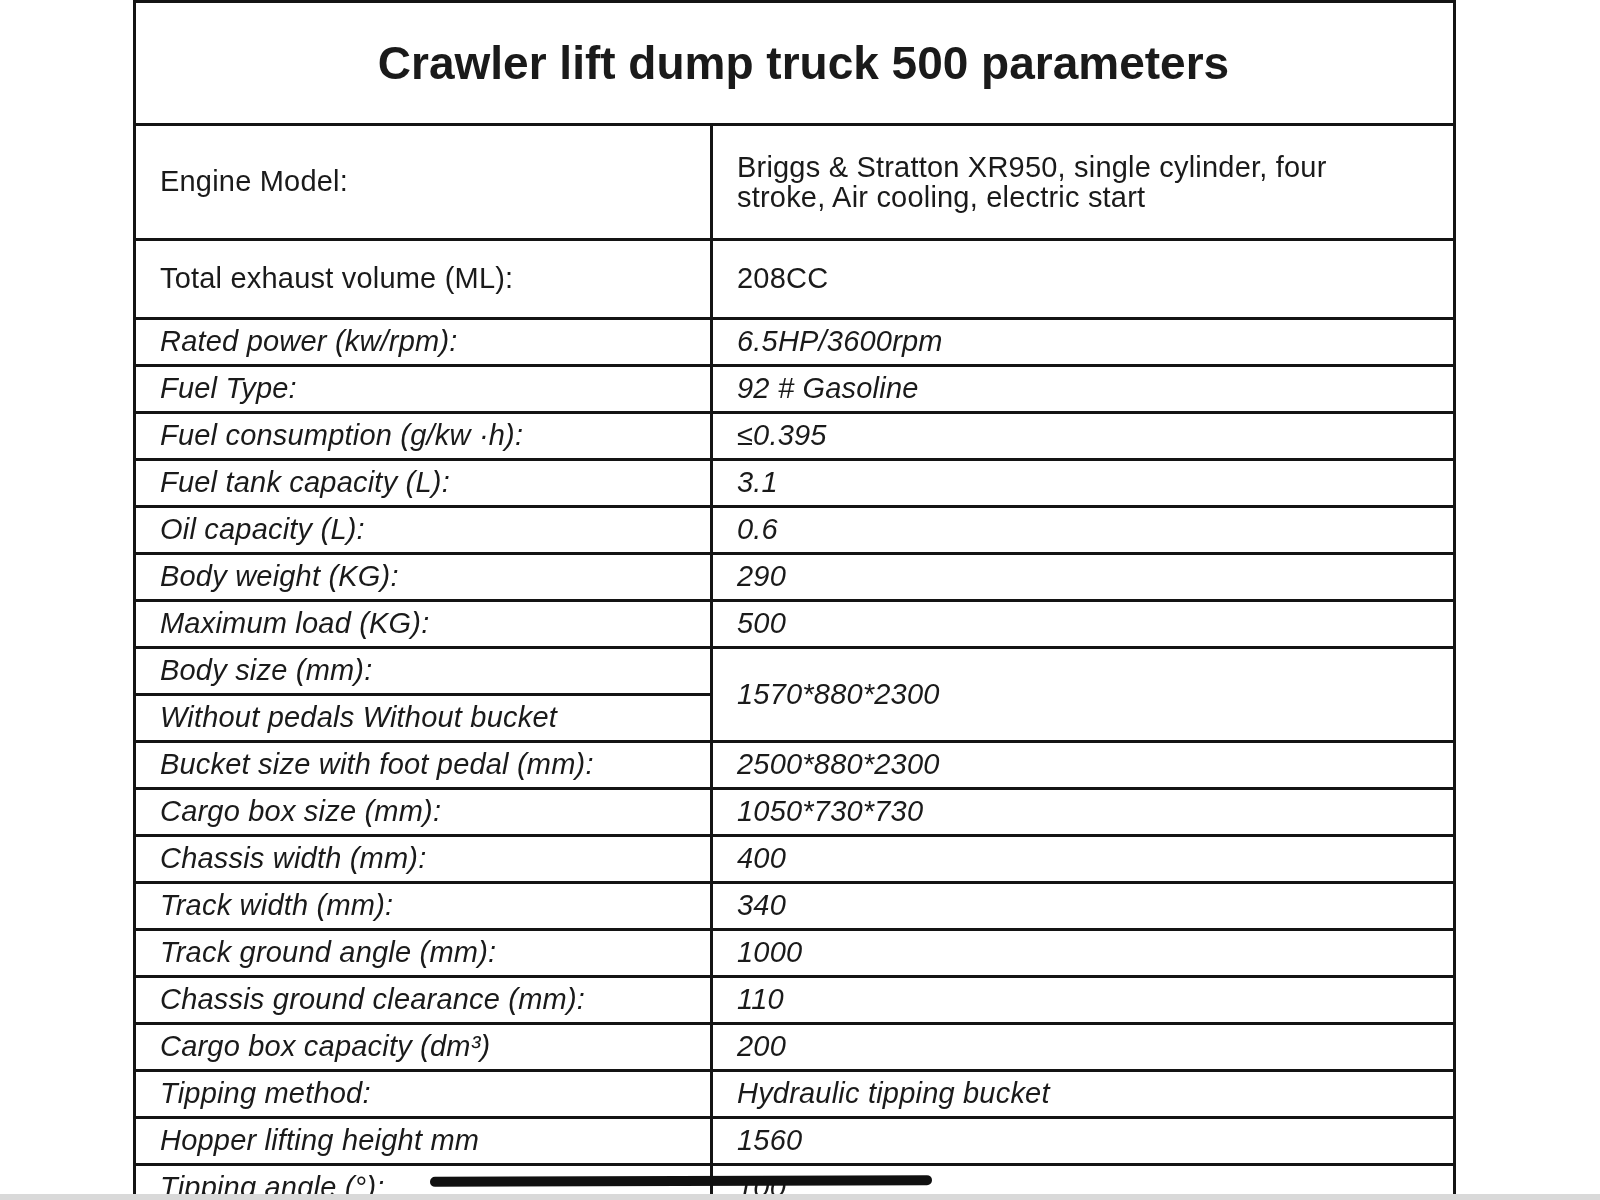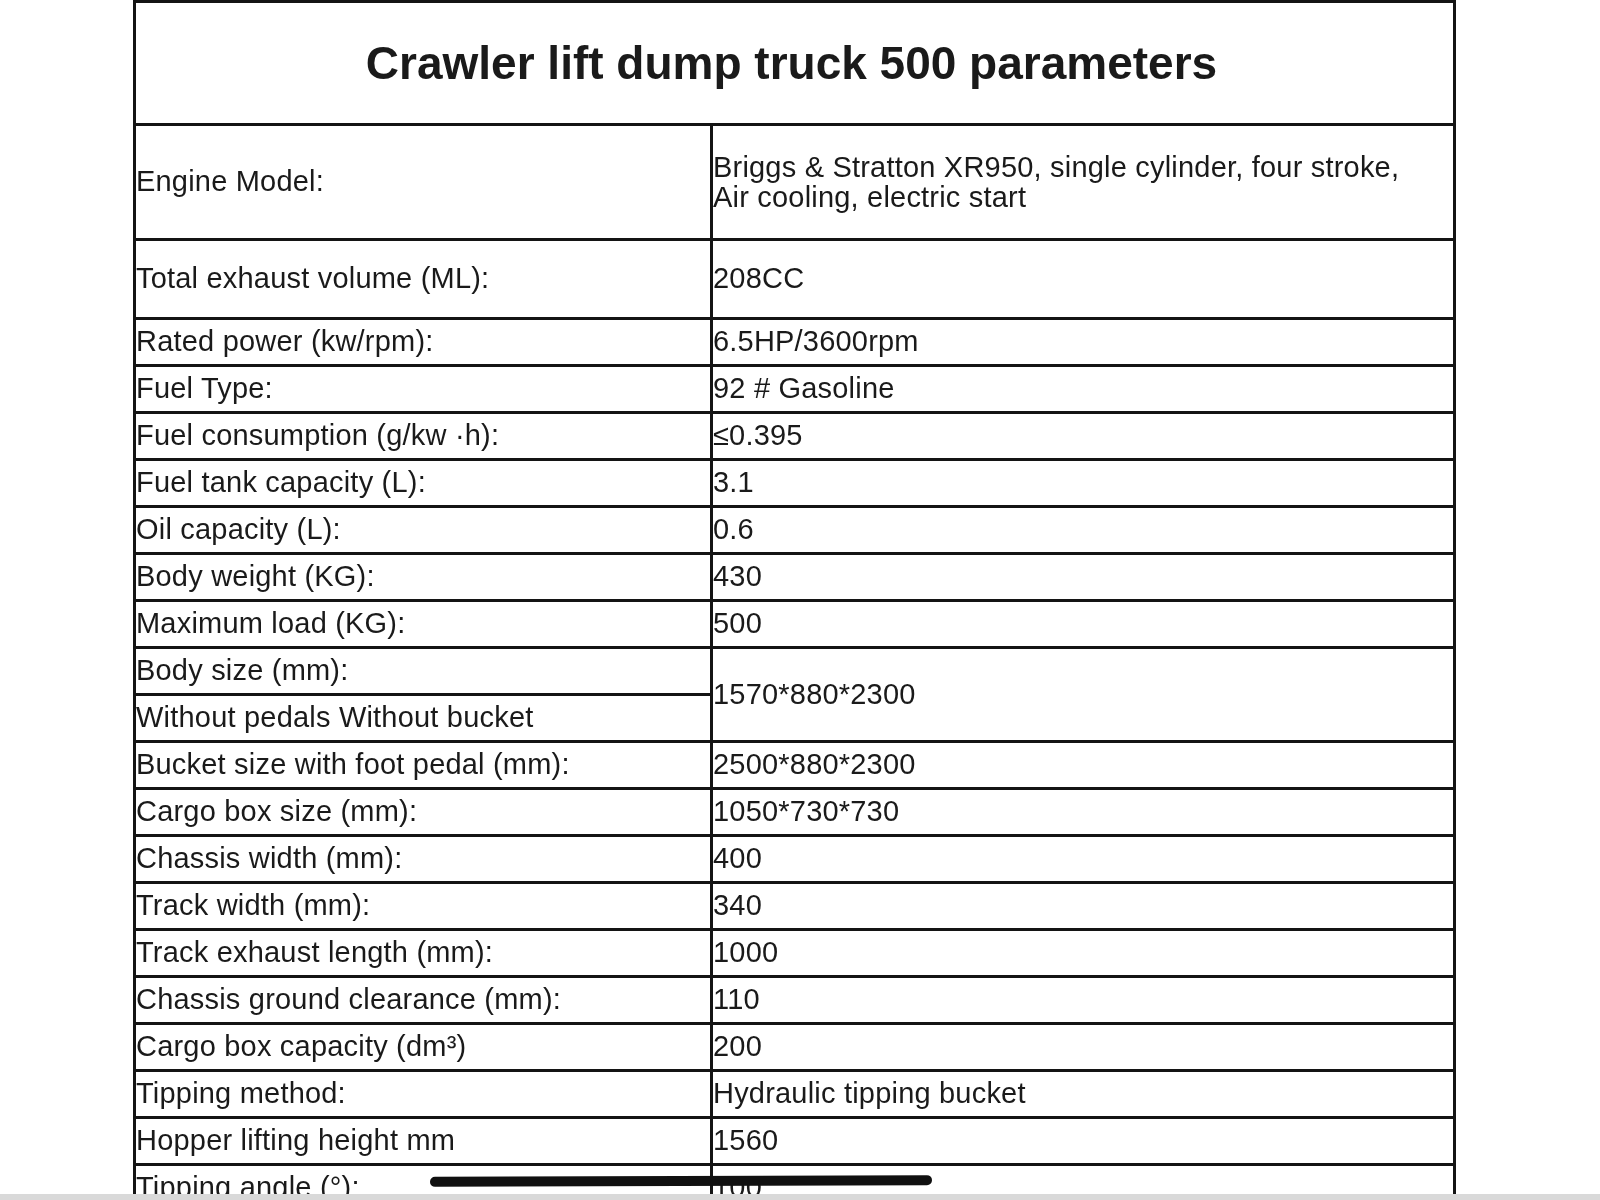--- a/index.html
+++ b/index.html
@@ -22,21 +22,21 @@
     top: 0px;
     width: 1320px;
     border-collapse: collapse;
     table-layout: fixed;
     background: #ffffff;
   }
   table.spec col.c-label { width: 577px; }
   table.spec col.c-value { width: 743px; }
   table.spec td {
     border: 3px solid #141414;
-    padding: 2px 6px 2px 0;
+    padding: 2px 6px 2px 24px;
     font-size: 29px;
     line-height: 1.15;
     vertical-align: middle;
     font-weight: 400;
     letter-spacing: 0.2px;
     overflow: hidden;
     white-space: nowrap;
   }
   tr.row-title td {
     height: 116px;
@@ -46,21 +46,21 @@
     letter-spacing: 0px;
     white-space: nowrap;
   }
   tr.row-engine td { height: 108px; }
   tr.row-engine td.val {
     white-space: normal;
     line-height: 30px;
     padding-right: 40px;
   }
   tr.row-tall td { height: 72px; }
-  tr.row-std td { height: 40px; }
+  tr.row-std td { height: 40px; font-style: italic; }
   td.merge-val { vertical-align: middle; }
   .marker-line {
     position: absolute;
     left: 430px;
     top: 1176px;
     width: 502px;
     height: 10px;
     background: #101010;
     border-radius: 5px;
     transform: rotate(-0.2deg);
@@ -120,21 +120,21 @@
       <td class="val">3.1</td>
     </tr>
 
     <tr class="row-std">
       <td class="lbl">Oil capacity (L):</td>
       <td class="val">0.6</td>
     </tr>
 
     <tr class="row-std">
       <td class="lbl">Body weight (KG):</td>
-      <td class="val">430</td>
+      <td class="val">290</td>
     </tr>
 
     <tr class="row-std">
       <td class="lbl">Maximum load (KG):</td>
       <td class="val">500</td>
     </tr>
 
     <tr class="row-std">
       <td class="lbl">Body size (mm):</td>
       <td class="val merge-val" rowspan="2">1570*880*2300</td>
@@ -157,21 +157,21 @@
       <td class="lbl">Chassis width (mm):</td>
       <td class="val">400</td>
     </tr>
 
     <tr class="row-std">
       <td class="lbl">Track width (mm):</td>
       <td class="val">340</td>
     </tr>
 
     <tr class="row-std">
-      <td class="lbl">Track exhaust length (mm):</td>
+      <td class="lbl">Track ground angle (mm):</td>
       <td class="val">1000</td>
     </tr>
 
     <tr class="row-std">
       <td class="lbl">Chassis ground clearance (mm):</td>
       <td class="val">110</td>
     </tr>
 
     <tr class="row-std">
       <td class="lbl">Cargo box capacity (dm³)</td>

